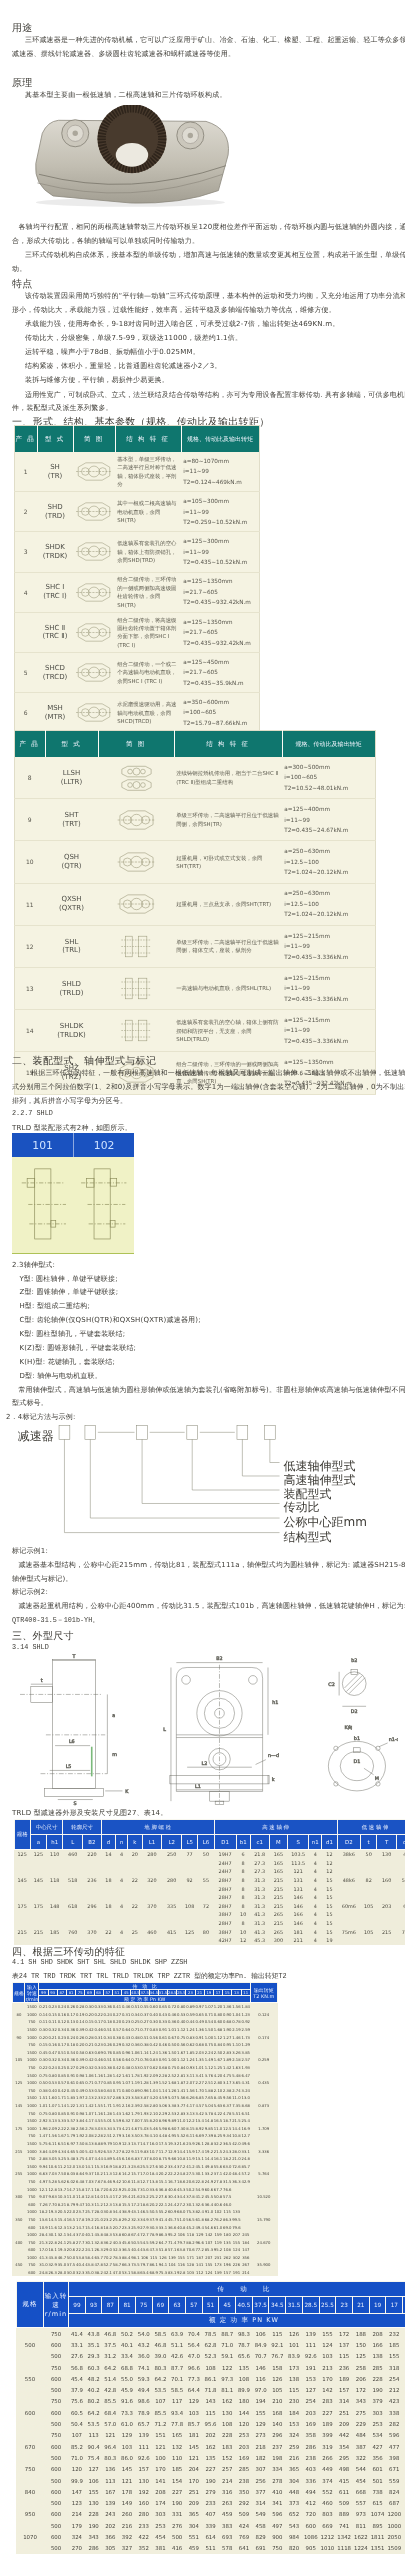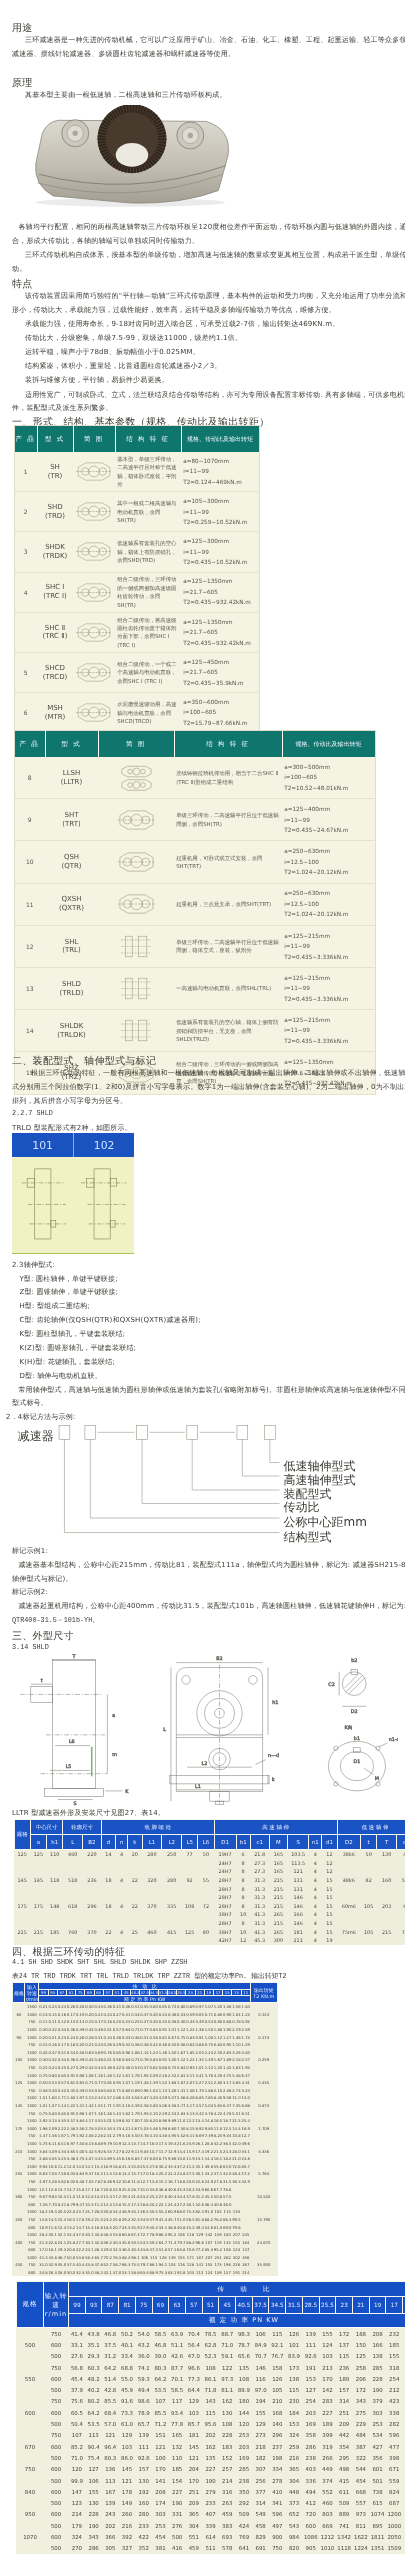--- a/index.html
+++ b/index.html
@@ -657,21 +657,21 @@
         <line x1="676" y1="172" x2="692" y2="165"></line>
         <text x="612" y="140" font-size="9" fill="#44443e">K向</text>
         <text x="635" y="160" font-size="9" fill="#44443e" text-anchor="middle">b1</text>
         <text x="694" y="162" font-size="9" fill="#44443e">n1-d1</text>
         <text x="668" y="234" font-size="9" fill="#44443e">M</text>
         <text x="635" y="202" font-size="9" fill="#44443e" text-anchor="middle">D1</text>
       </g>
     </svg>
   </div>
 
-  <div class="abs t" style="top:1808px;left:12px">LLTR  型减速器外形及安装尺寸见图27、表14。</div>
+  <div class="abs t" style="top:1808px;left:12px">TRLD  型减速器外形及安装尺寸见图27、表14。</div>
 
   <div class="abs" style="top:1819px;left:13.5px;width:392px;overflow:hidden">
     <table class="dimtable" style="width:400px">
       <colgroup>
         <col style="width:16px">
           <col style="width:16px">
           <col style="width:16px">
           <col style="width:19.4px">
           <col style="width:18.4px">
         <col style="width:14px">

